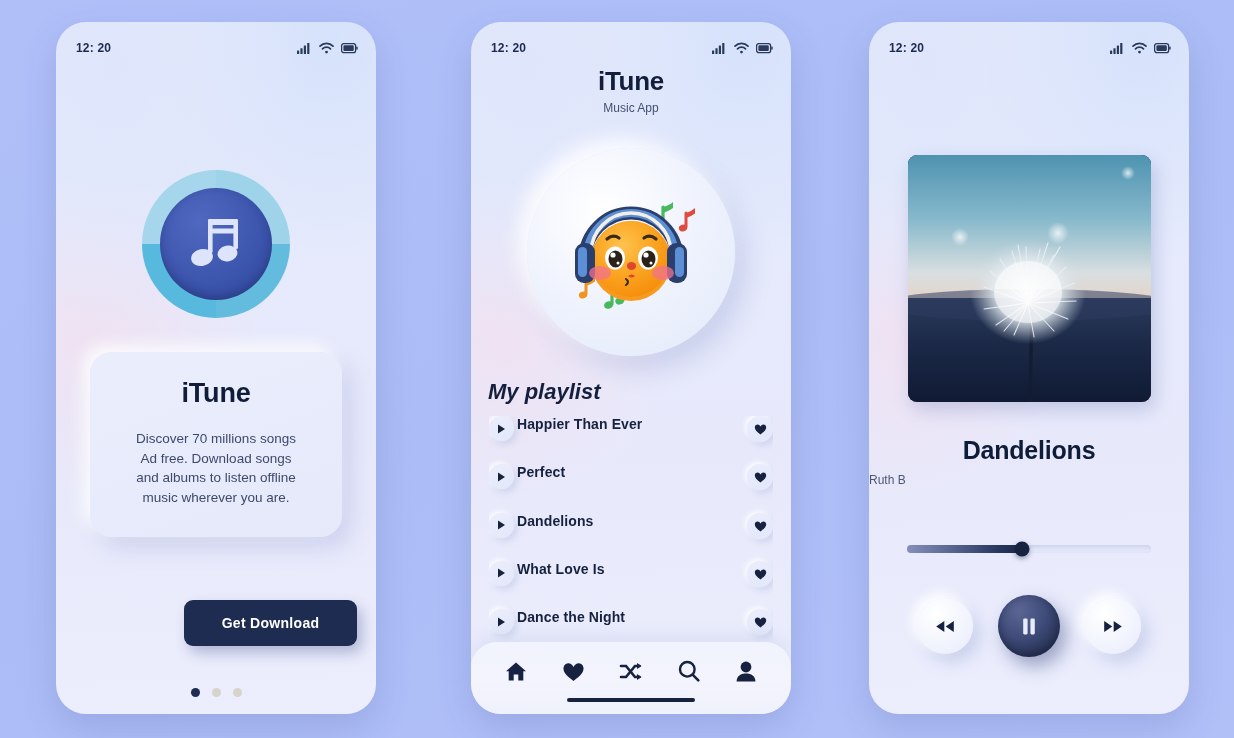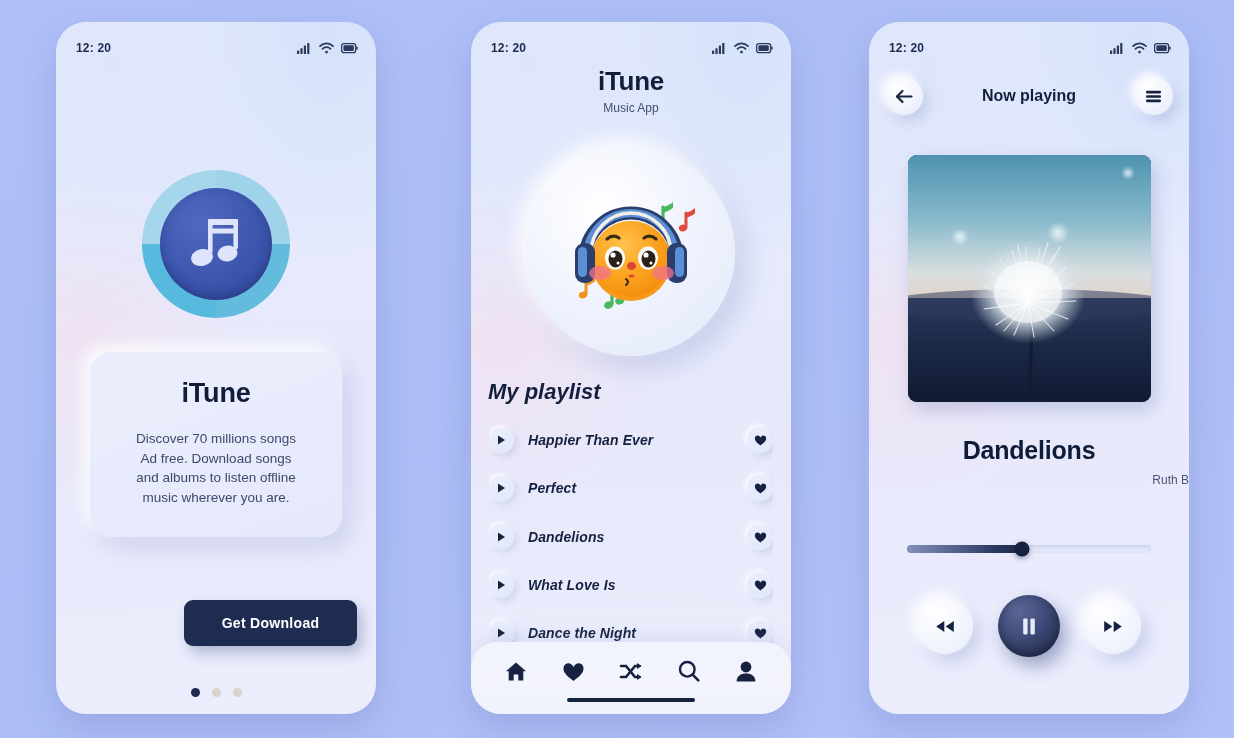--- a/index.html
+++ b/index.html
@@ -125,21 +125,21 @@
   .section-title {
     position: absolute; left: 17px; top: 357px;
     font-size: 22px; font-weight: bold; color: #131f3d; font-style: italic;
   }
 
   .playlist {
     position: absolute; left: 18px; right: 18px; top: 394px; bottom: 58px;
     overflow: hidden;
   }
   .track-row {
-    display: flex; align-items: center; height: 48.3px; gap: 14px; font-style: italic;
+    display: flex; align-items: flex-start; height: 48.3px; gap: 3px;
   }
   .round-btn {
     width: 25px; height: 25px; border-radius: 50%; flex: none;
     background: linear-gradient(150deg, #eaeefc, #e3e8fa);
     box-shadow:
       -2px -2px 5px rgba(255,255,255,0.9),
       3px 3px 7px rgba(110,126,190,0.22);
     display: flex; align-items: center; justify-content: center;
   }
   .round-btn svg { display: block; }
@@ -198,22 +198,22 @@
     box-shadow: 4px 8px 18px rgba(60,78,150,0.22);
     background: #0d1830;
   }
   .album-art svg { display: block; width: 100%; height: 100%; }
 
   .song-title {
     position: absolute; left: 0; right: 0; top: 414px; text-align: center;
     font-size: 25px; font-weight: bold; color: #0f1c39; letter-spacing: -.2px;
   }
   .song-artist {
-    position: absolute; left: 0; right: 0; top: 451px; text-align: right;
-    font-size: 12px; color: #4a5775; font-weight: 500; margin-left: 24px;
+    position: absolute; left: 0; right: 0; top: 451px; text-align: left;
+    font-size: 12px; color: #4a5775; font-weight: 500;
   }
 
   .progress {
     position: absolute; left: 38px; right: 38px; top: 523px; height: 8px;
   }
   .progress-track {
     position: absolute; inset: 0; border-radius: 5px;
     background: #e4e8f9;
     box-shadow: inset 1px 2px 4px rgba(110,126,190,0.22);
   }
@@ -525,36 +525,20 @@
           <circle cx="7.5" cy="10.1" r="1.4" fill="#2a3a5c"></circle>
         </svg>
         <svg width="17" height="12" viewBox="0 0 17 12">
           <rect x="0.6" y="1.6" width="14" height="9" rx="2.2" stroke="#2a3a5c" stroke-width="1.3" fill="none"></rect>
           <rect x="2.4" y="3.3" width="10.4" height="5.6" rx="1.2" fill="#2a3a5c"></rect>
           <rect x="15.2" y="4.4" width="1.5" height="3.4" rx=".7" fill="#2a3a5c"></rect>
         </svg>
       </span>
     </div>
 
-    <div class="np-head">
-      <span class="circle-btn">
-        <svg width="18" height="15" viewBox="0 0 18 15">
-          <path d="M16.5 7.5 L2 7.5" stroke="#16223f" stroke-width="2.2" stroke-linecap="round"></path>
-          <path d="M7.5 2 L2 7.5 L7.5 13" stroke="#16223f" stroke-width="2.2" fill="none" stroke-linecap="round" stroke-linejoin="round"></path>
-        </svg>
-      </span>
-      <span class="np-title">Now playing</span>
-      <span class="circle-btn">
-        <svg width="17" height="13" viewBox="0 0 17 13">
-          <rect x="1" y="0.8" width="15" height="2.6" rx="1.1" fill="#16223f"></rect>
-          <rect x="1" y="5.2" width="15" height="2.6" rx="1.1" fill="#16223f"></rect>
-          <rect x="1" y="9.6" width="15" height="2.6" rx="1.1" fill="#16223f"></rect>
-        </svg>
-      </span>
-    </div>
 
     <div class="album-art">
       <svg viewBox="0 0 243 247" preserveAspectRatio="none">
         <defs>
           <linearGradient id="skyG" x1="0" y1="0" x2="0" y2="1">
             <stop offset="0%" stop-color="#4e93b0"></stop>
             <stop offset="26%" stop-color="#87b9cc"></stop>
             <stop offset="48%" stop-color="#d9dfe0"></stop>
             <stop offset="62%" stop-color="#e7cfc2"></stop>
             <stop offset="72%" stop-color="#d9a99e"></stop>

